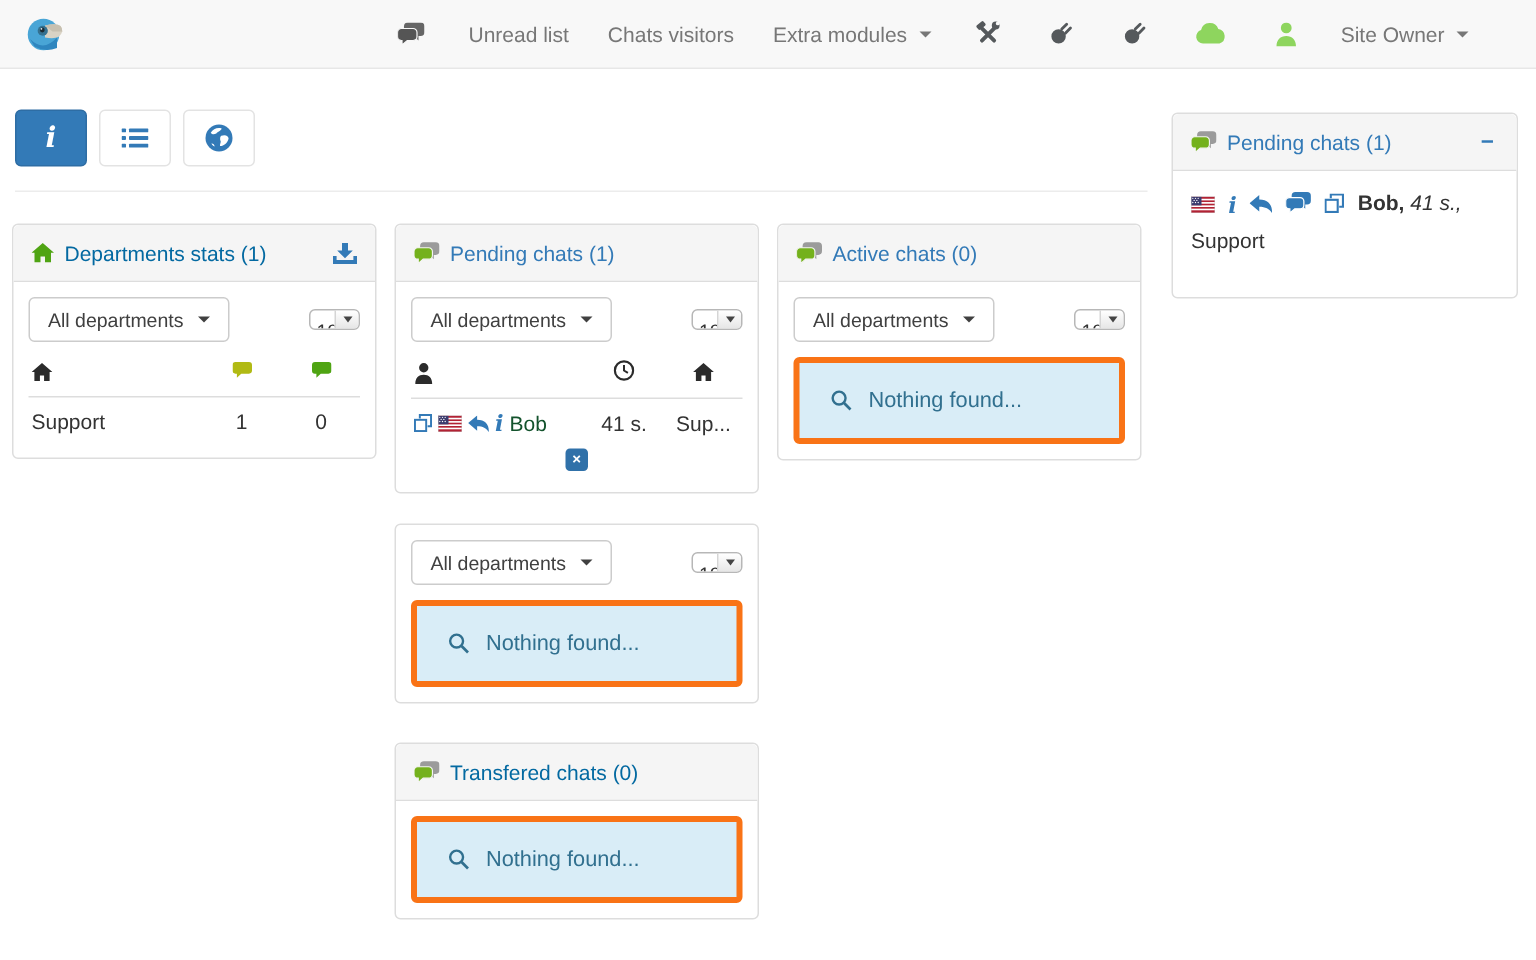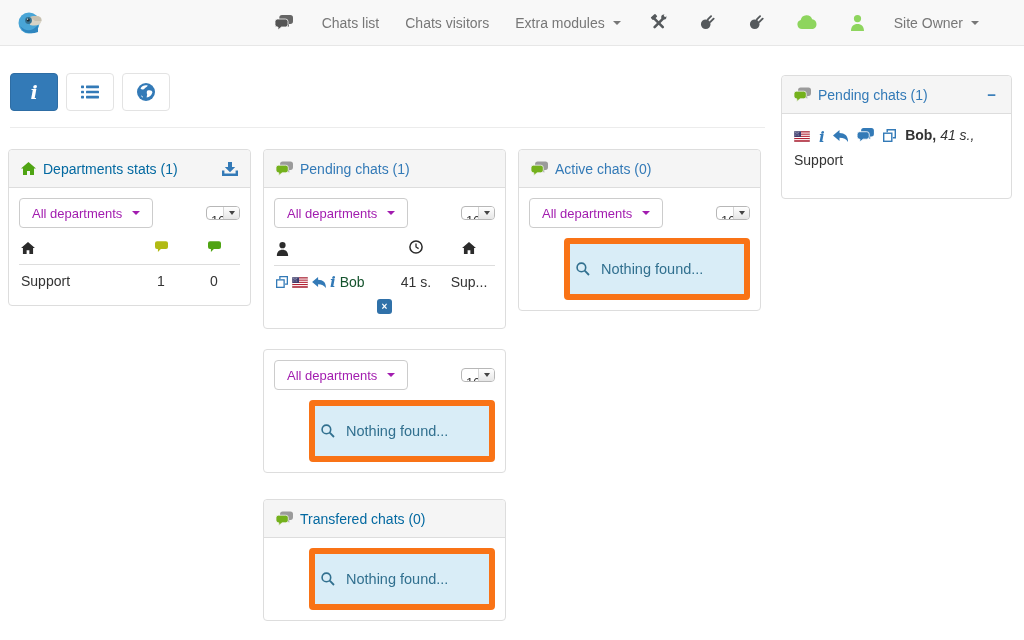--- a/index.html
+++ b/index.html
@@ -49,21 +49,21 @@
     padding:9px 12px; display:flex; align-items:center; gap:7px; min-height:38px;
   }
   .card-title { font-size:14px; }
   .title-link { color:#337ab7; cursor:pointer; }
   .title-plain { color:#0369a1; }
   .head-spacer { flex:1; }
   .card-body { padding:10px; }
   .controls { display:flex; justify-content:space-between; align-items:center; }
   .dd-btn {
     display:inline-flex; align-items:center; gap:7px; border:1px solid #ccc; border-radius:4px;
-    background:#fff; color:#a21caf; font-size:13px; padding:6px 12px; height:30px; cursor:pointer;
+    background:#fff; color:#404040; font-size:13px; padding:6px 12px; height:30px; cursor:pointer;
   }
   .mini-select {
     display:inline-flex; align-items:stretch; border:1px solid #b7b7b7; border-radius:4px;
     height:14px; background:#fff; overflow:hidden; cursor:pointer;
   }
   .mini-select .val { width:16px; overflow:hidden; font-size:13px; padding:6px 0 0 4px; color:#333; }
   .mini-select .sel-btn {
     width:16px; display:flex; align-items:center; justify-content:center;
     background:linear-gradient(#ffffff,#e6e6e6); border-left:1px solid #d5d5d5;
   }
@@ -80,24 +80,23 @@
   .c2 { width:58px; text-align:center; }
   .c3 { width:48px; text-align:center; }
   .link { color:#14532d; cursor:pointer; text-decoration:none; }
   .xbadge-row { display:flex; justify-content:center; padding:3px 0 4px; }
   .xbadge {
     width:15px; height:15px; background:#3071a9; color:#fff; border-radius:3px;
     font-size:10px; line-height:15px; text-align:center; font-weight:bold; cursor:pointer;
   }
   
   .alert-info {
-    background:#d9edf7; border:6px solid #f97316; border-radius:4px; color:#31708f;
-    padding:17px 10px 17px 6px; margin-top:10px; display:flex; align-items:center; gap:11px;
+    background:#d9edf7; border:4px solid #f97316; border-radius:4px; color:#31708f;
+    padding:17px 10px 17px 21px; margin-top:10px; display:flex; align-items:center; gap:11px;
     font-size:14.5px;
-    margin-left:35px;
   }
   .mt0 { margin-top:0; }
   
   .side-panel {
     position:absolute; top:-53px; right:12px; width:231px; background:#fff;
     border:1px solid #ddd; border-radius:4px;
   }
   .side-panel .card-head { border-radius:4px 4px 0 0; }
   .min-btn { color:#337ab7; font-weight:bold; font-size:15px; cursor:pointer; padding:0 3px; }
   .panel-body { padding:10px 12px 26px; line-height:1.65; }
@@ -128,21 +127,21 @@
   </div>
 
   <div class="nav-group">
     <div class="nav-item iconic">
       <svg width="18" height="15" viewBox="0 0 18 15">
         <path fill="#666" d="M7 0h8.3A2.7 2.7 0 0 1 18 2.7v3.6A2.7 2.7 0 0 1 15.3 9H14v3l-3-3H7A2.7 2.7 0 0 1 4.3 6.3V2.7A2.7 2.7 0 0 1 7 0z"></path>
         <path fill="#555" stroke="#f8f8f8" stroke-width="0.8" d="M2.6 4h7.8A2.6 2.6 0 0 1 13 6.6v2.8A2.6 2.6 0 0 1 10.4 12H6.5L3 15v-3h-.4A2.6 2.6 0 0 1 0 9.4V6.6A2.6 2.6 0 0 1 2.6 4z"></path>
       </svg>
     </div>
     <div class="nav-item">
-      <span>Chats list</span>
+      <span>Unread list</span>
     </div>
     <div class="nav-item">
       <span>Chats visitors</span>
     </div>
     <div class="nav-item">
       <span>Extra modules</span>
       <span class="caret"></span>
     </div>
     <div class="nav-item iconic">
       <svg width="17" height="17" viewBox="0 0 17 17">

